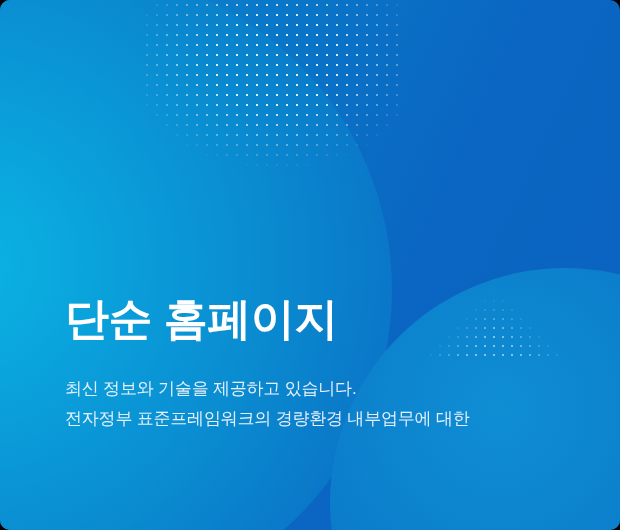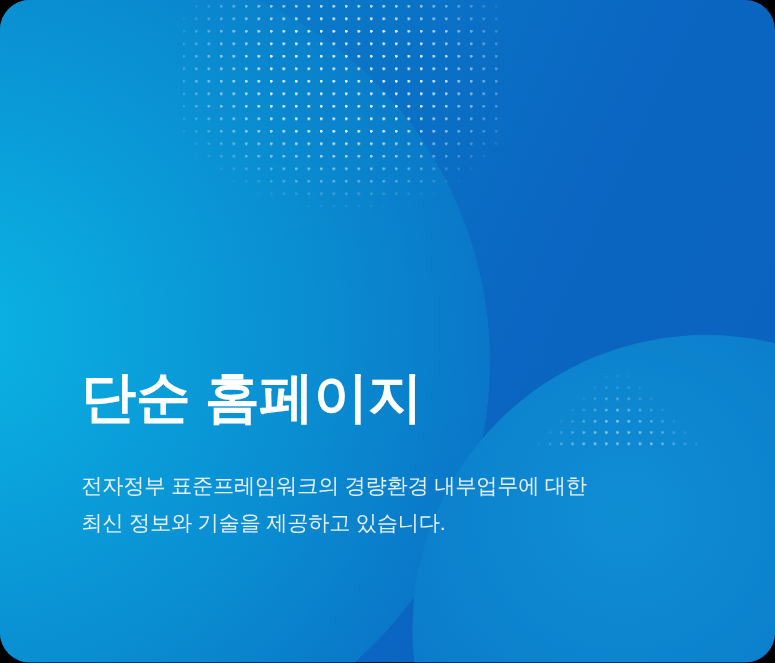--- a/index.html
+++ b/index.html
@@ -11,21 +11,21 @@
     width: 620px;
     height: 530px;
     overflow: hidden;
     font-family: "Liberation Sans", "DejaVu Sans", sans-serif;
   }
 
   .hero {
     position: relative;
     width: 620px;
     height: 530px;
-    border-radius: 24px;
+    border-radius: 10px;
     overflow: hidden;
     background: linear-gradient(115deg, #0c8ed2 0%, #0a77c8 32%, #0a66c2 62%, #0a62bf 100%);
     isolation: isolate;
   }
 
   
   .blob-topleft {
     position: absolute;
     left: -248px;
     top: -30px;
@@ -126,18 +126,18 @@
 
   <div class="blob-topleft"></div>
   <div class="blob-bottomright"></div>
 
   <div class="dots dots-diamond"></div>
   <div class="dots dots-triangle"></div>
 
   <div class="content">
     <h1 class="hero-title">단순 홈페이지</h1>
     <p class="hero-subtitle">
+      <span class="line">최신 정보와 기술을 제공하고 있습니다.</span>
       <span class="line">전자정부 표준프레임워크의 경량환경 내부업무에 대한</span>
-      <span class="line">최신 정보와 기술을 제공하고 있습니다.</span>
     </p>
   </div>
 
 </div>
 
 </body></html>

